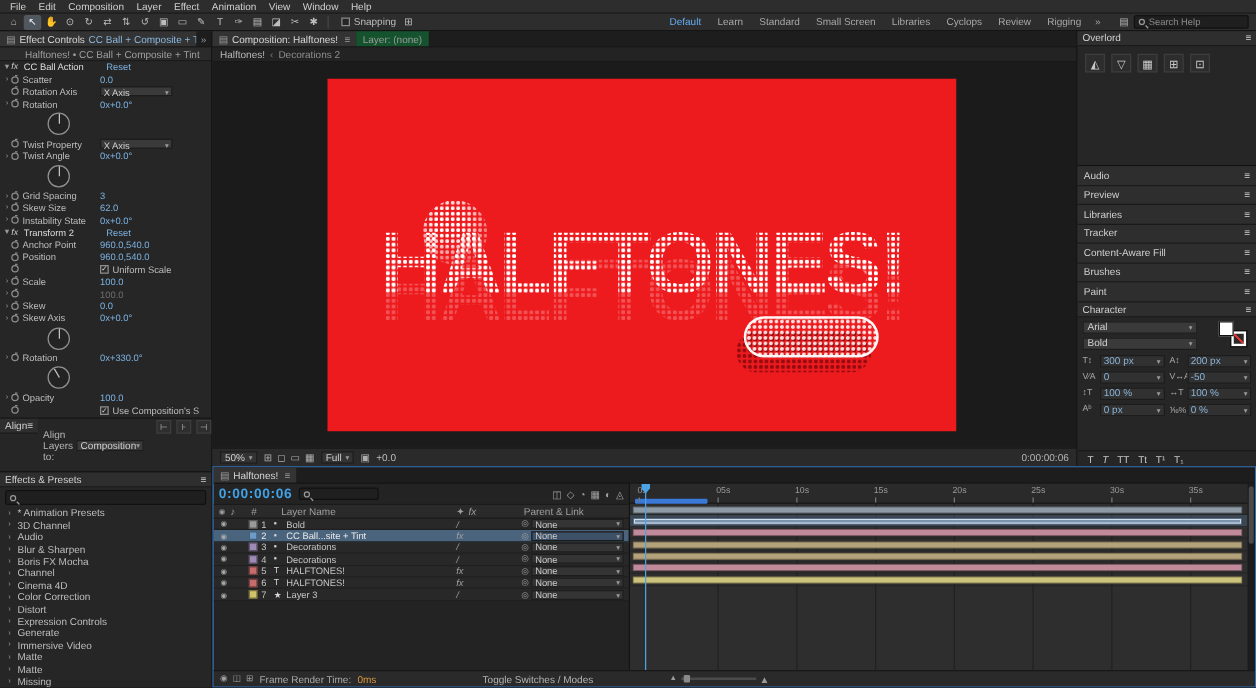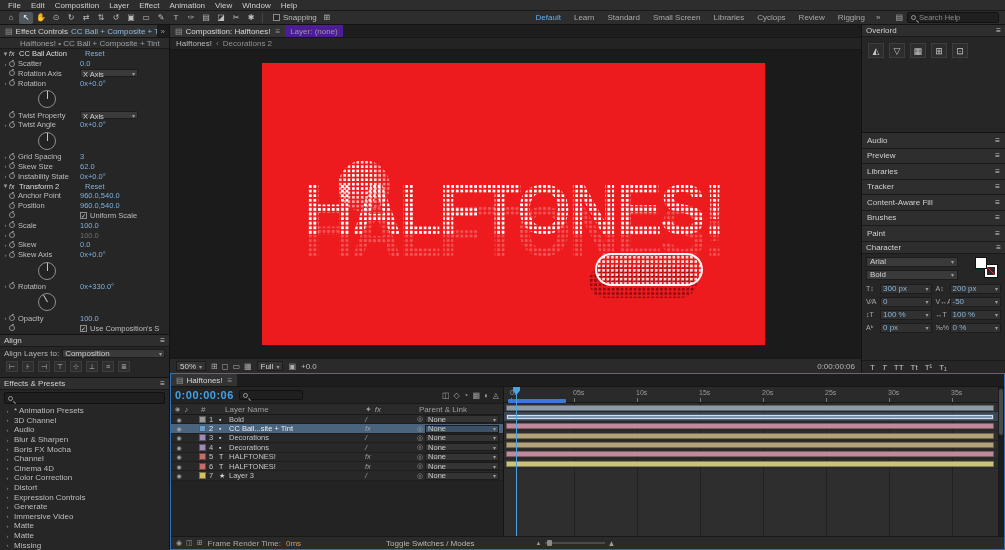--- a/index.html
+++ b/index.html
@@ -59,21 +59,21 @@
   .ec-reset{color:#7cb2e2}
   .ec-dd{display:flex;align-items:flex-start;justify-content:space-between;width:58px;height:8px;background:#3a3a3a;border:1px solid #1c1c1c;border-radius:1px;padding:0 2px;color:#cfcfcf}
   .dd-arrow{color:#9a9a9a;font-size:6px}
   .ec-check{width:7px;height:7px;border:1px solid #8d8d8d;background:#2a2a2a;display:flex;align-items:center;justify-content:center;color:#d8d8d8;font-size:6px;margin-right:3px}
   .ec-checklabel{color:#bdbdbd;overflow:hidden;white-space:nowrap}
   .ec-dial-row{height:22px;display:flex;align-items:center}
   .dial{width:18px;height:18px;border:1px solid #8f8f8f;border-radius:50%;background:#232323;position:relative;margin-left:38px}
   .dial-ptr{position:absolute;left:50%;bottom:50%;width:1px;height:8px;background:#c4c4c4;transform-origin:bottom center}
 
   
-  .align-panel{height:43px;border-bottom:1px solid #121212;display:flex;flex-direction:column;background:#262626}
+  .align-panel{height:43px;border-bottom:1px solid #121212;display:flex;flex-direction:row;background:#262626}
   .p-header{height:12px;background:#2e2e2e;border-bottom:1px solid #1a1a1a;display:flex;align-items:center;justify-content:space-between;padding:0 4px;color:#d0d0d0;flex:0 0 auto}
   .align-row{display:flex;align-items:center;gap:3px;padding:2px 4px;color:#b5b5b5}
   .align-dd{display:flex;align-items:center;justify-content:space-between;flex:1;height:9px;background:#3a3a3a;border:1px solid #1c1c1c;padding:0 2px;color:#cfcfcf}
   .align-icons{display:flex;gap:4px;padding:1px 6px}
   .al-ico{width:12px;height:11px;border:1px solid #3d3d3d;background:#2e2e2e;color:#b9b9b9;display:flex;align-items:center;justify-content:center;font-size:7px}
 
   
   .ep-panel{flex:1;display:flex;flex-direction:column;overflow:hidden;background:#262626}
   .ep-search{height:12px;display:flex;align-items:center;gap:3px;margin:2px 4px;background:#1f1f1f;border:1px solid #111;border-radius:2px;padding:0 3px;flex:0 0 auto}
   .ep-list{flex:1;overflow:hidden}
@@ -512,21 +512,21 @@
   <div class="center-area">
     <div class="top-row">
 
       <div class="comp-panel">
         <div class="tabbar">
           <span class="tab">
             <span class="tab-ico">▤</span>
             <span>Composition: Halftones!</span>
             <span class="tab-menu">≡</span>
           </span>
-          <span class="tab" style="background:#4c1d95;color:#9a9a9a">
+          <span class="tab" style="background:#14532d;color:#9a9a9a">
             <span>Layer: (none)</span>
           </span>
           <span class="spacer"></span>
         </div>
         <div class="comp-crumbs">
           <span class="crumb">Halftones!</span>
           <span class="crumb-sep">‹</span>
           <span class="crumb" style="color:#8f8f8f">Decorations 2</span>
         </div>
         <div class="viewport">

